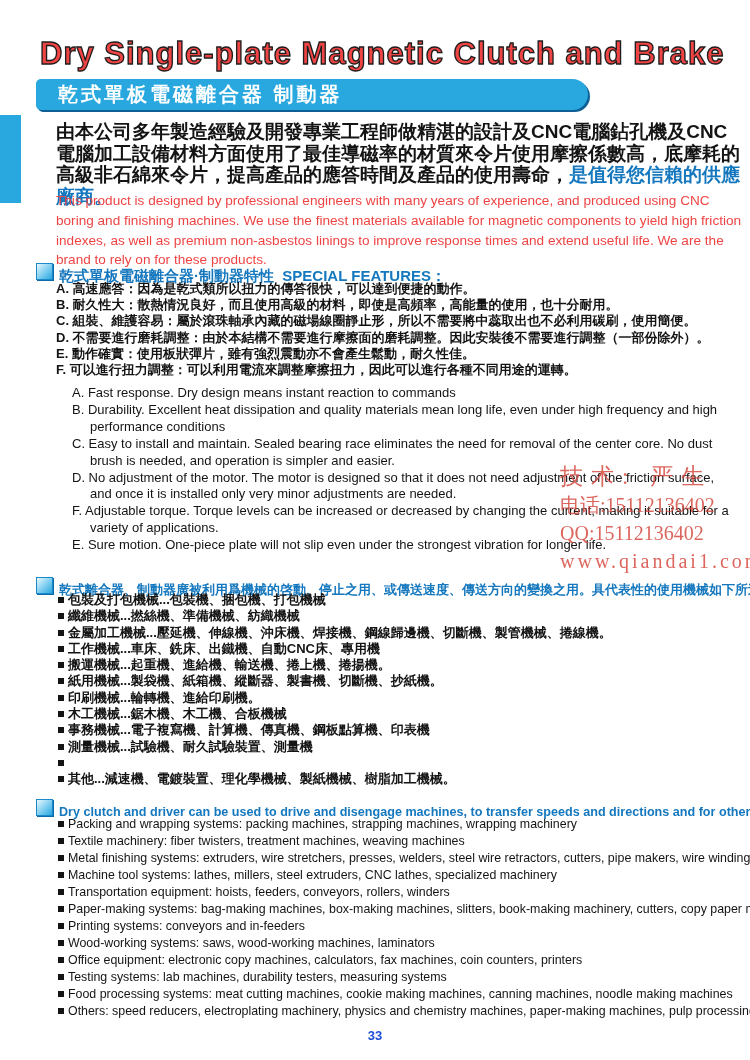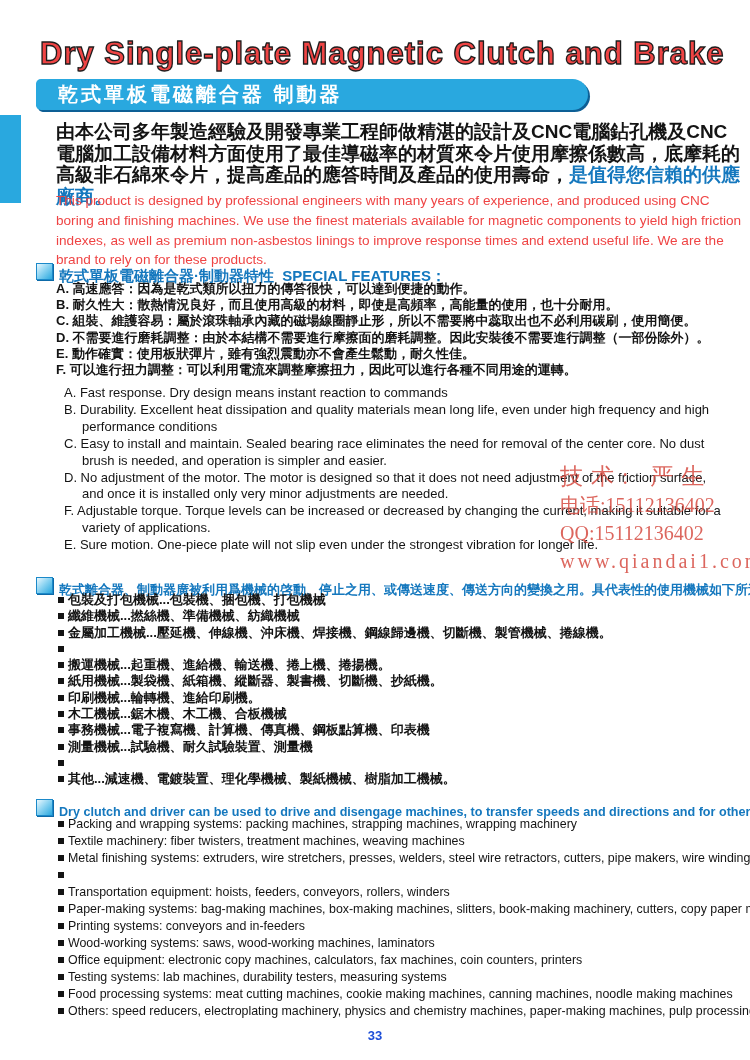--- a/index.html
+++ b/index.html
@@ -49,21 +49,21 @@
   .sec-head .txt{color:var(--heading_blue,#1578be);font-weight:bold;margin-top:10px;}
   #sec1{top:257px;} #sec1 .txt{font-size:15px;}
   #sec2{top:571px;} #sec2 .txt{font-size:13px;}
   #sec3{top:795px;} #sec3 .txt{font-size:12.6px;}
   
   .feat-zh{
     position:absolute;top:281px;left:56px;width:692px;
     font-size:13px;font-weight:bold;line-height:16.2px;white-space:nowrap;
   }
   .feat-en{
-    position:absolute;top:385px;left:64px;width:664px;
+    position:absolute;top:385px;left:72px;width:664px;
     font-size:13px;line-height:16.9px;
   }
   .feat-en .item{padding-left:18px;text-indent:-18px;}
   
   .apps{position:absolute;left:58px;}
   #apps-zh{top:592px;font-size:13px;font-weight:bold;line-height:16.3px;}
   #apps-en{top:816px;font-size:12.4px;line-height:17px;}
   .apps .item{white-space:nowrap;}
   .blt{
     display:inline-block;width:6px;height:6px;background:#141414;
@@ -134,41 +134,41 @@
 
   <div class="sec-head" id="sec2">
     <span class="sq-icon"></span>
     <span class="txt">乾式離合器、制動器廣被利用爲機械的啓動、停止之用、或傳送速度、傳送方向的變換之用。具代表性的使用機械如下所述：</span>
   </div>
 
   <div class="apps" id="apps-zh">
     <div class="item"><span class="blt"></span><span>包裝及打包機械...包裝機、捆包機、打包機械</span></div>
     <div class="item"><span class="blt"></span><span>纖維機械...撚絲機、準備機械、紡織機械</span></div>
     <div class="item"><span class="blt"></span><span>金屬加工機械...壓延機、伸線機、沖床機、焊接機、鋼線歸邊機、切斷機、製管機械、捲線機。</span></div>
-    <div class="item"><span class="blt"></span></div>
+    <div class="item"><span class="blt"></span><span>工作機械...車床、銑床、出鐵機、自動CNC床、專用機</span></div>
     <div class="item"><span class="blt"></span><span>搬運機械...起重機、進給機、輸送機、捲上機、捲揚機。</span></div>
     <div class="item"><span class="blt"></span><span>紙用機械...製袋機、紙箱機、縱斷器、製書機、切斷機、抄紙機。</span></div>
     <div class="item"><span class="blt"></span><span>印刷機械...輪轉機、進給印刷機。</span></div>
     <div class="item"><span class="blt"></span><span>木工機械...鋸木機、木工機、合板機械</span></div>
     <div class="item"><span class="blt"></span><span>事務機械...電子複寫機、計算機、傳真機、鋼板點算機、印表機</span></div>
     <div class="item"><span class="blt"></span><span>測量機械...試驗機、耐久試驗裝置、測量機</span></div>
     <div class="item"><span class="blt"></span></div>
     <div class="item"><span class="blt"></span><span>其他...減速機、電鍍裝置、理化學機械、製紙機械、樹脂加工機械。</span></div>
   </div>
 
   <div class="sec-head" id="sec3">
     <span class="sq-icon"></span>
     <span class="txt">Dry clutch and driver can be used to drive and disengage machines, to transfer speeds and directions and for other applications including:</span>
   </div>
 
   <div class="apps" id="apps-en">
     <div class="item"><span class="blt"></span><span>Packing and wrapping systems: packing machines, strapping machines, wrapping machinery</span></div>
     <div class="item"><span class="blt"></span><span>Textile machinery: fiber twisters, treatment machines, weaving machines</span></div>
     <div class="item"><span class="blt"></span><span>Metal finishing systems:  extruders, wire stretchers, presses, welders, steel wire retractors, cutters, pipe makers, wire winding machines</span></div>
-    <div class="item"><span class="blt"></span></div>
+    <div class="item"><span class="blt"></span><span>Machine tool systems: lathes, millers, steel extruders, CNC lathes, specialized machinery</span></div>
     <div class="item"><span class="blt"></span><span>Transportation equipment: hoists, feeders, conveyors, rollers, winders</span></div>
     <div class="item"><span class="blt"></span><span>Paper-making systems: bag-making machines, box-making machines, slitters, book-making machinery, cutters, copy paper machines</span></div>
     <div class="item"><span class="blt"></span><span>Printing systems: conveyors and in-feeders</span></div>
     <div class="item"><span class="blt"></span><span>Wood-working systems: saws, wood-working machines, laminators</span></div>
     <div class="item"><span class="blt"></span><span>Office equipment: electronic copy machines, calculators, fax machines, coin counters, printers</span></div>
     <div class="item"><span class="blt"></span><span>Testing systems: lab machines, durability testers, measuring systems</span></div>
     <div class="item"><span class="blt"></span><span>Food processing systems: meat cutting machines, cookie making machines, canning machines, noodle making machines</span></div>
     <div class="item"><span class="blt"></span><span>Others: speed reducers, electroplating machinery, physics and chemistry machines, paper-making machines, pulp processing machines</span></div>
   </div>
 

